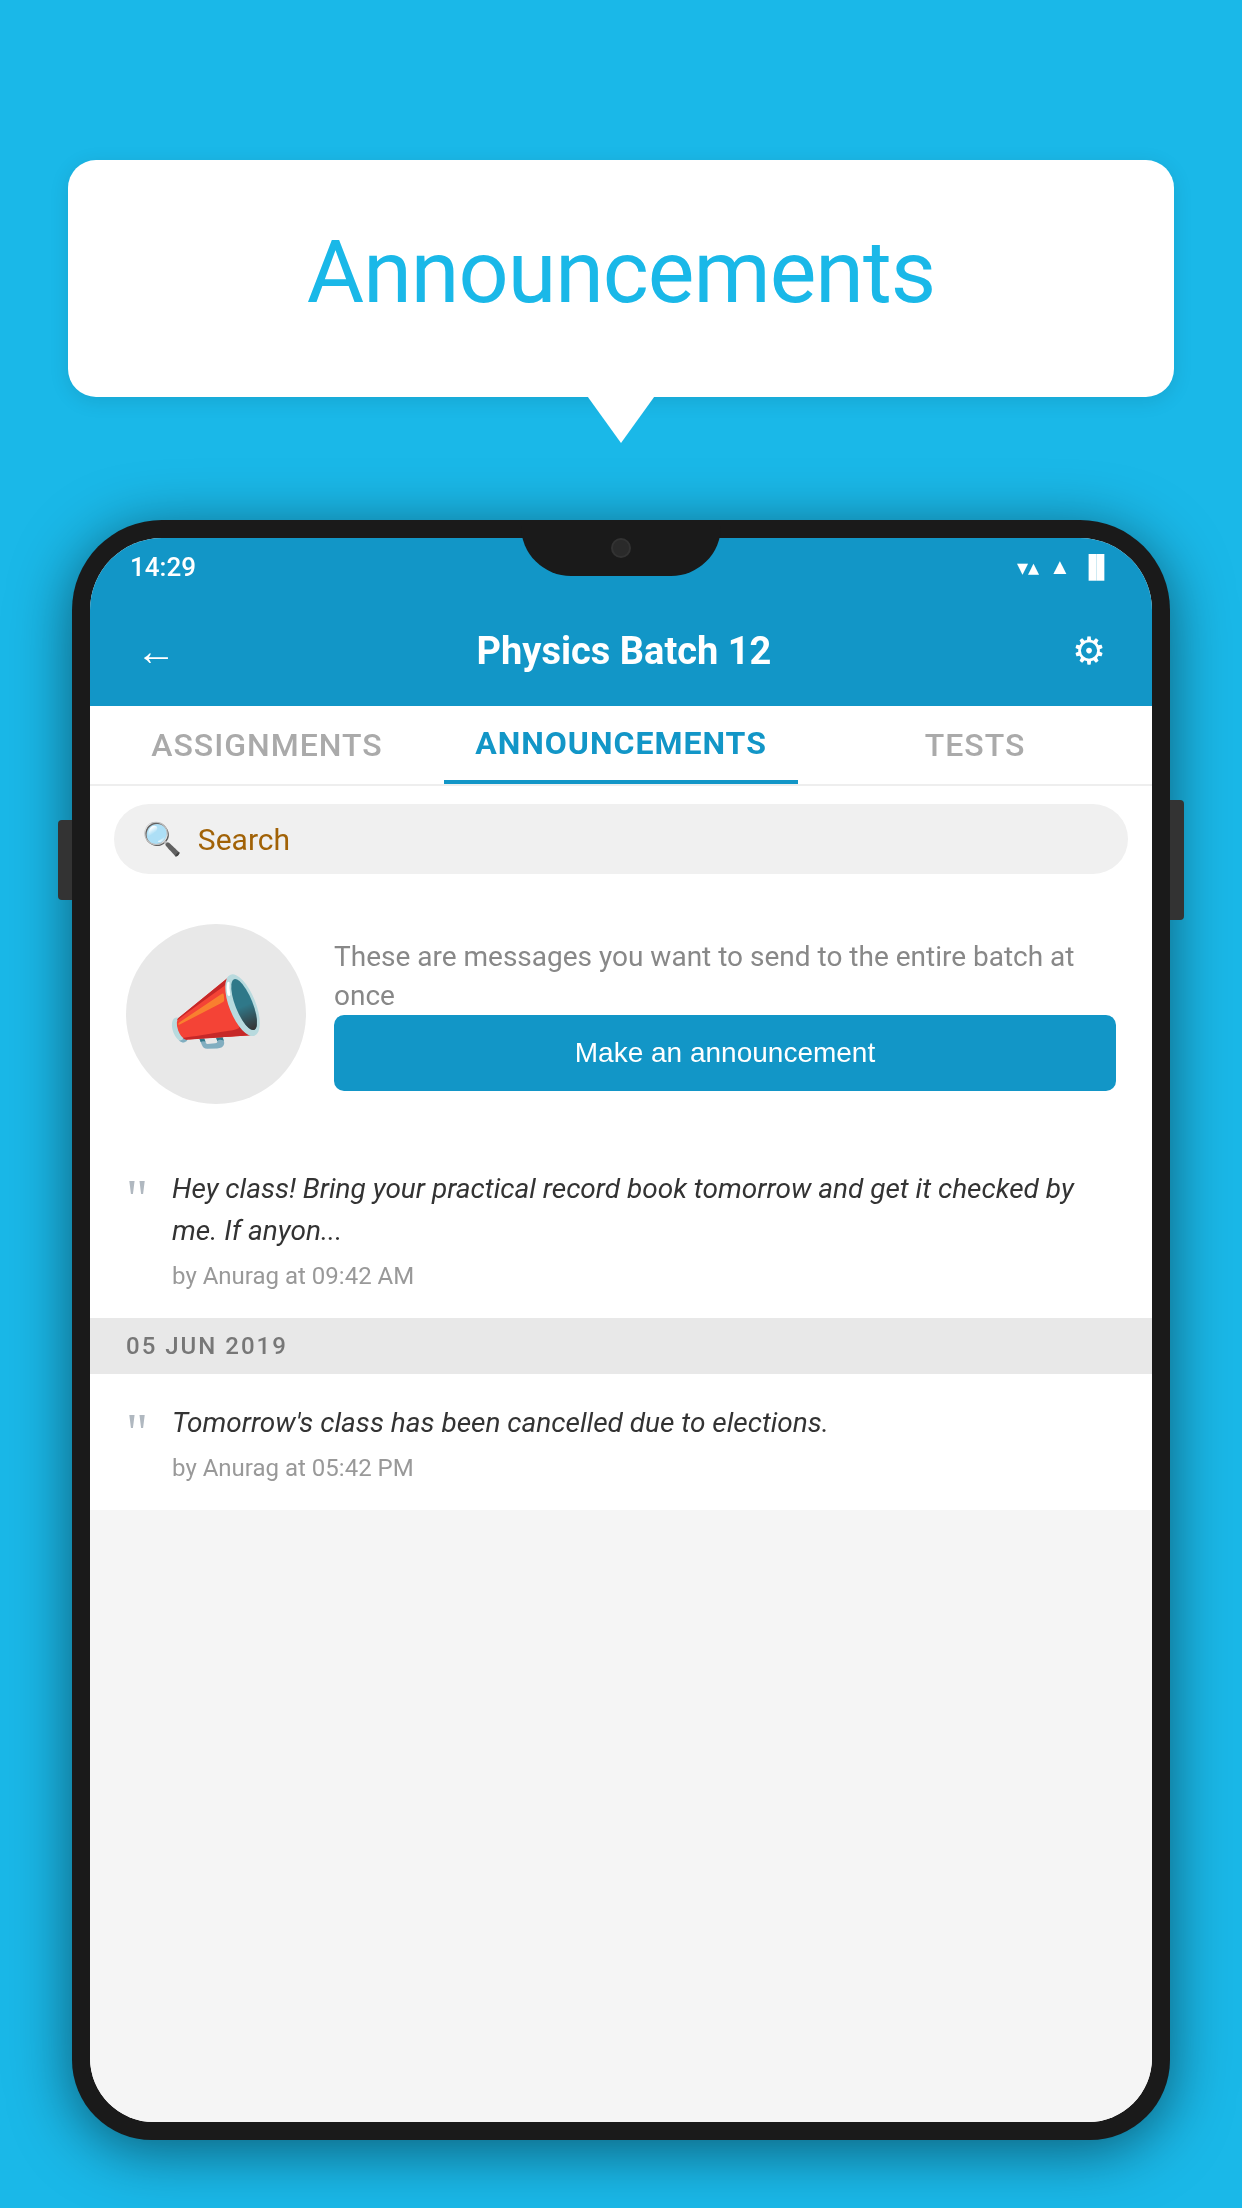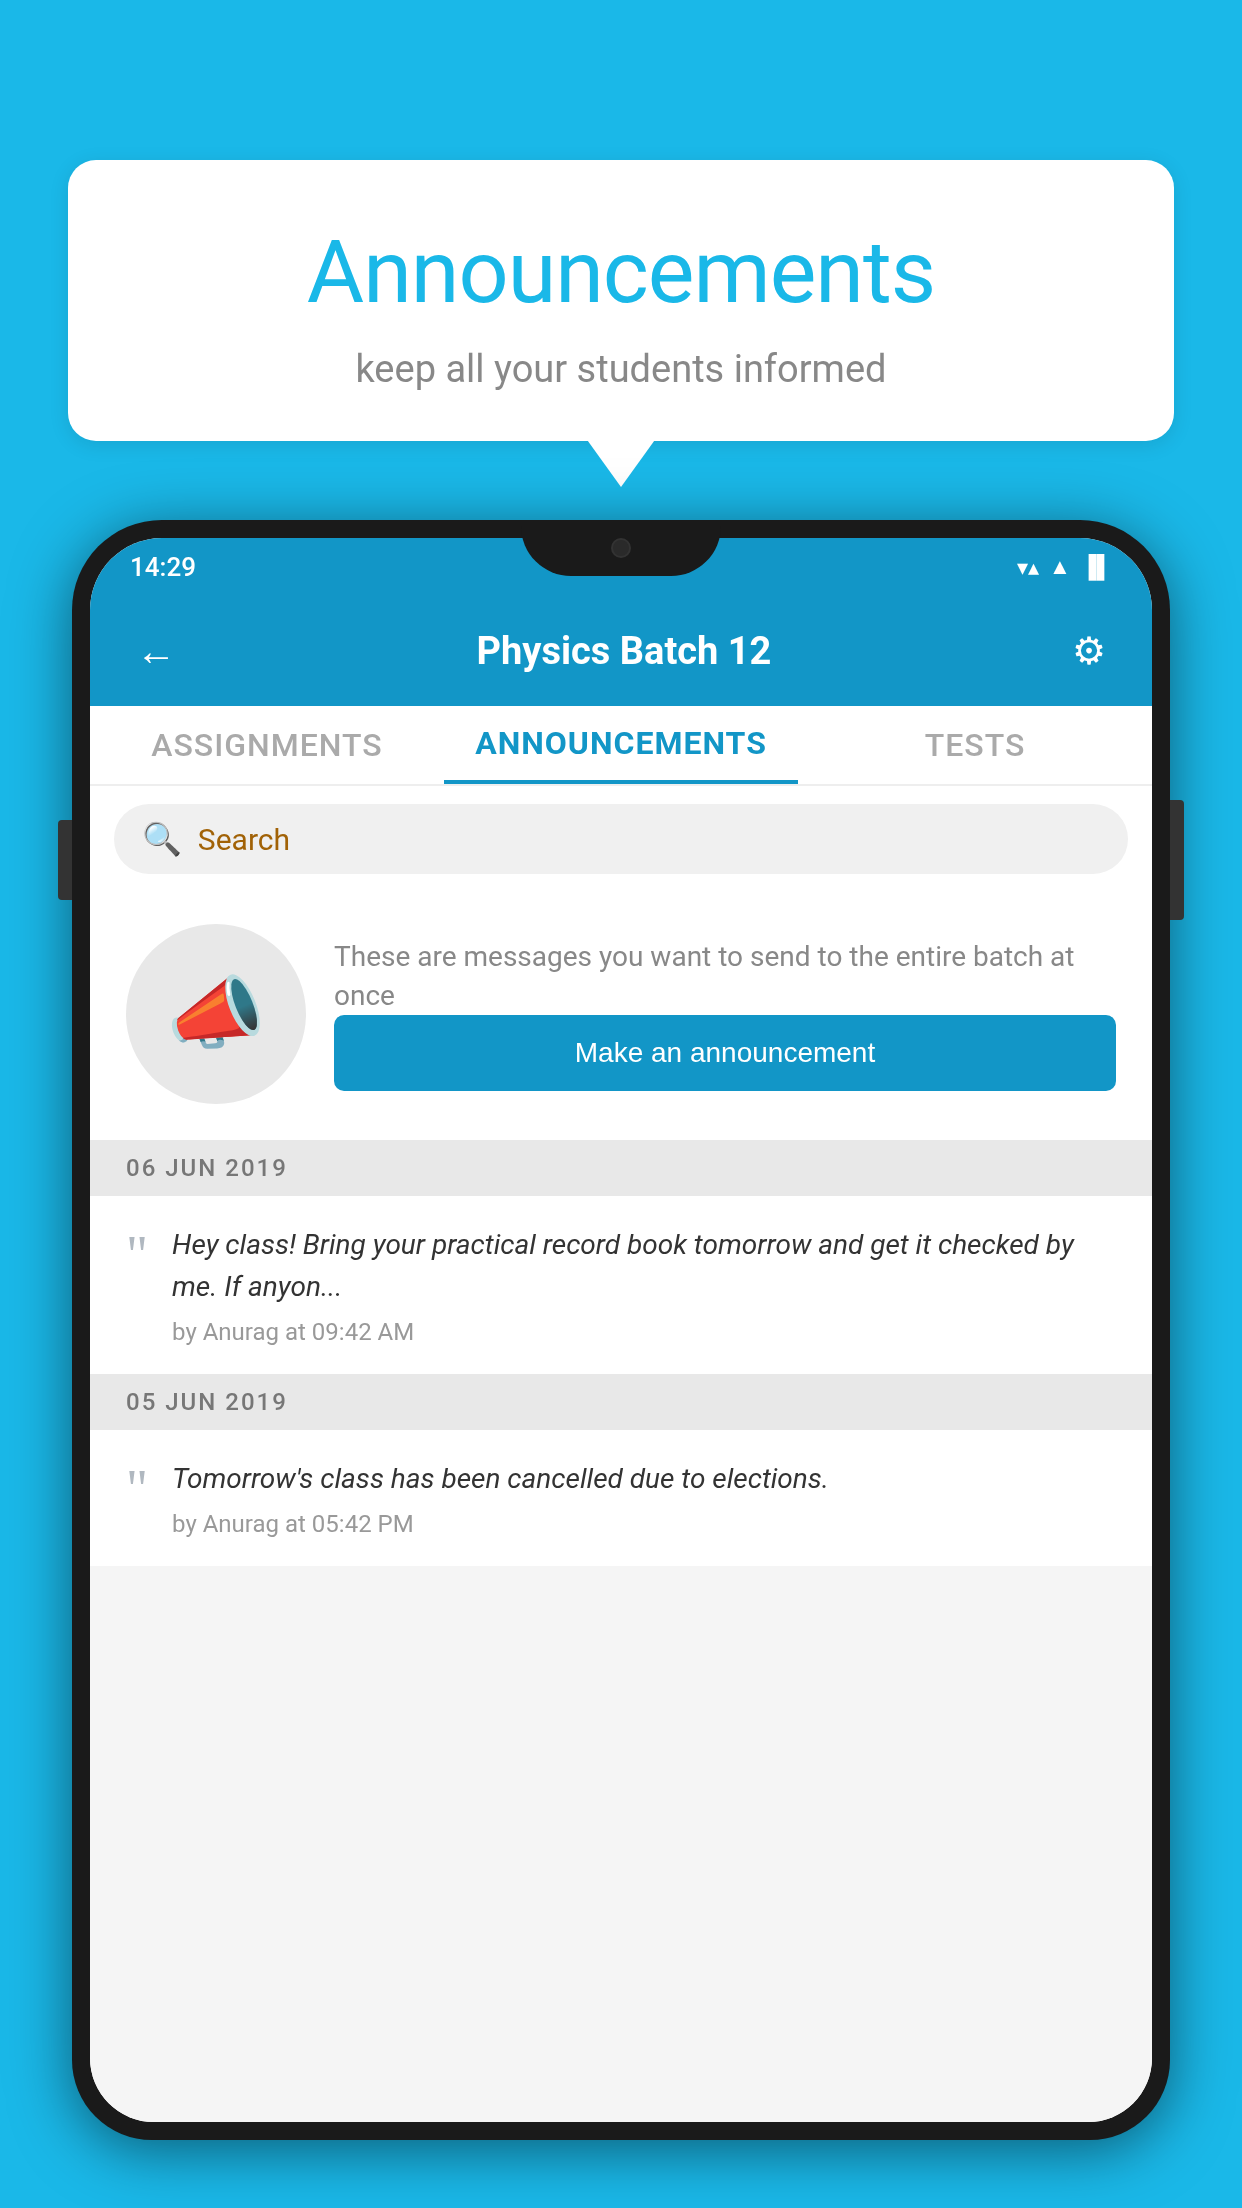--- a/index.html
+++ b/index.html
@@ -386,21 +386,20 @@
       gap: 24px;
       flex-shrink: 0;
     }
   </style>
 </head>
 <body>
 
 <div class="speech-bubble-container">
   <div class="speech-bubble">
     <div class="bubble-title">Announcements</div>
-    <div class="bubble-subtitle">keep all your students informed</div>
   </div>
 </div>
 
 <div class="phone-wrapper">
   <div class="phone-outer">
     <div class="notch-area">
       <div class="notch-camera"></div>
     </div>
     <div class="phone-inner">
 
@@ -445,23 +444,20 @@
         <div class="promo-card">
           <div class="promo-icon-circle">
             <span class="megaphone-icon">📣</span>
           </div>
           <div class="promo-right">
             <div class="promo-text">These are messages you want to send to the entire batch at once</div>
             <button class="make-announcement-btn">Make an announcement</button>
           </div>
         </div>
 
-        <div class="date-header">
-          <span class="date-header-text">06  JUN  2019</span>
-        </div>
 
         <div class="announcement-item">
           <div class="quote-icon">"</div>
           <div class="announcement-content">
             <div class="announcement-text">Hey class! Bring your practical record book tomorrow and get it checked by me. If anyon...</div>
             <div class="announcement-meta">by Anurag at 09:42 AM</div>
           </div>
         </div>
 
         <div class="date-header-2 date-header">

